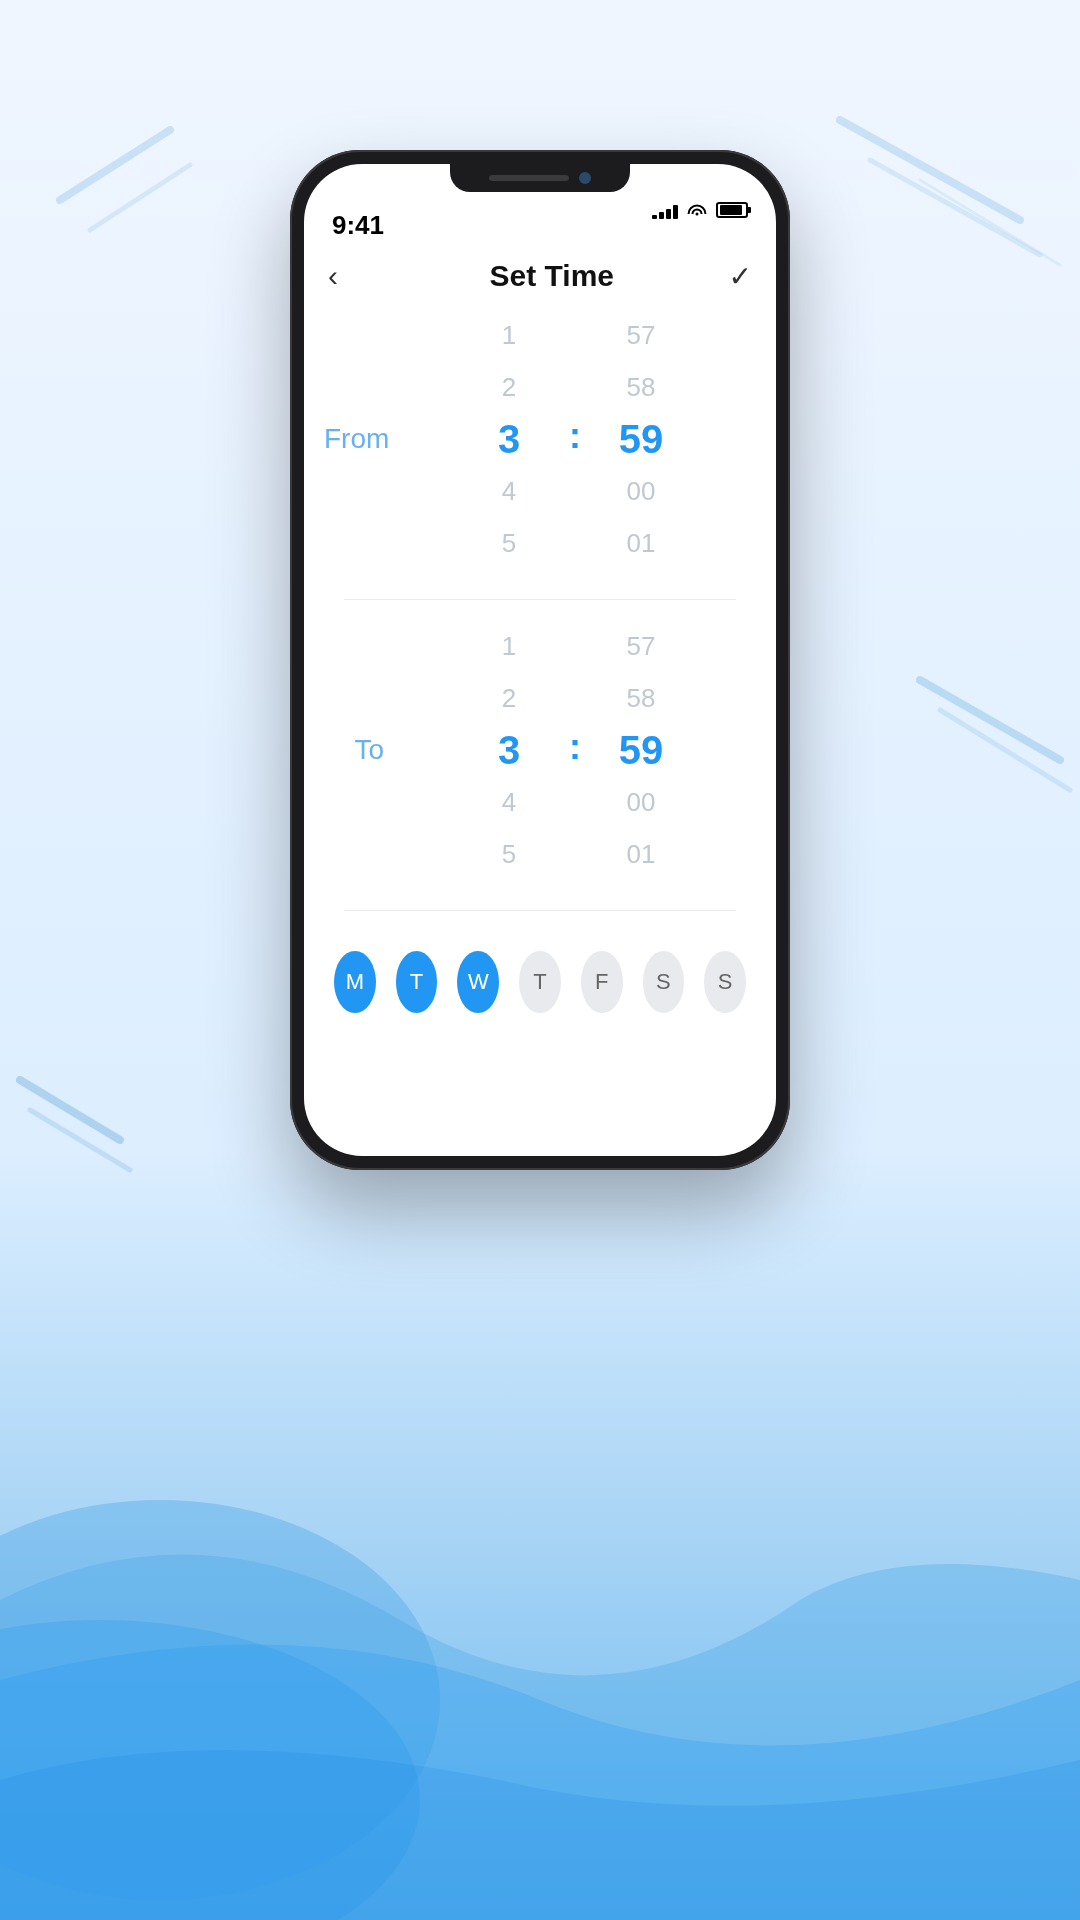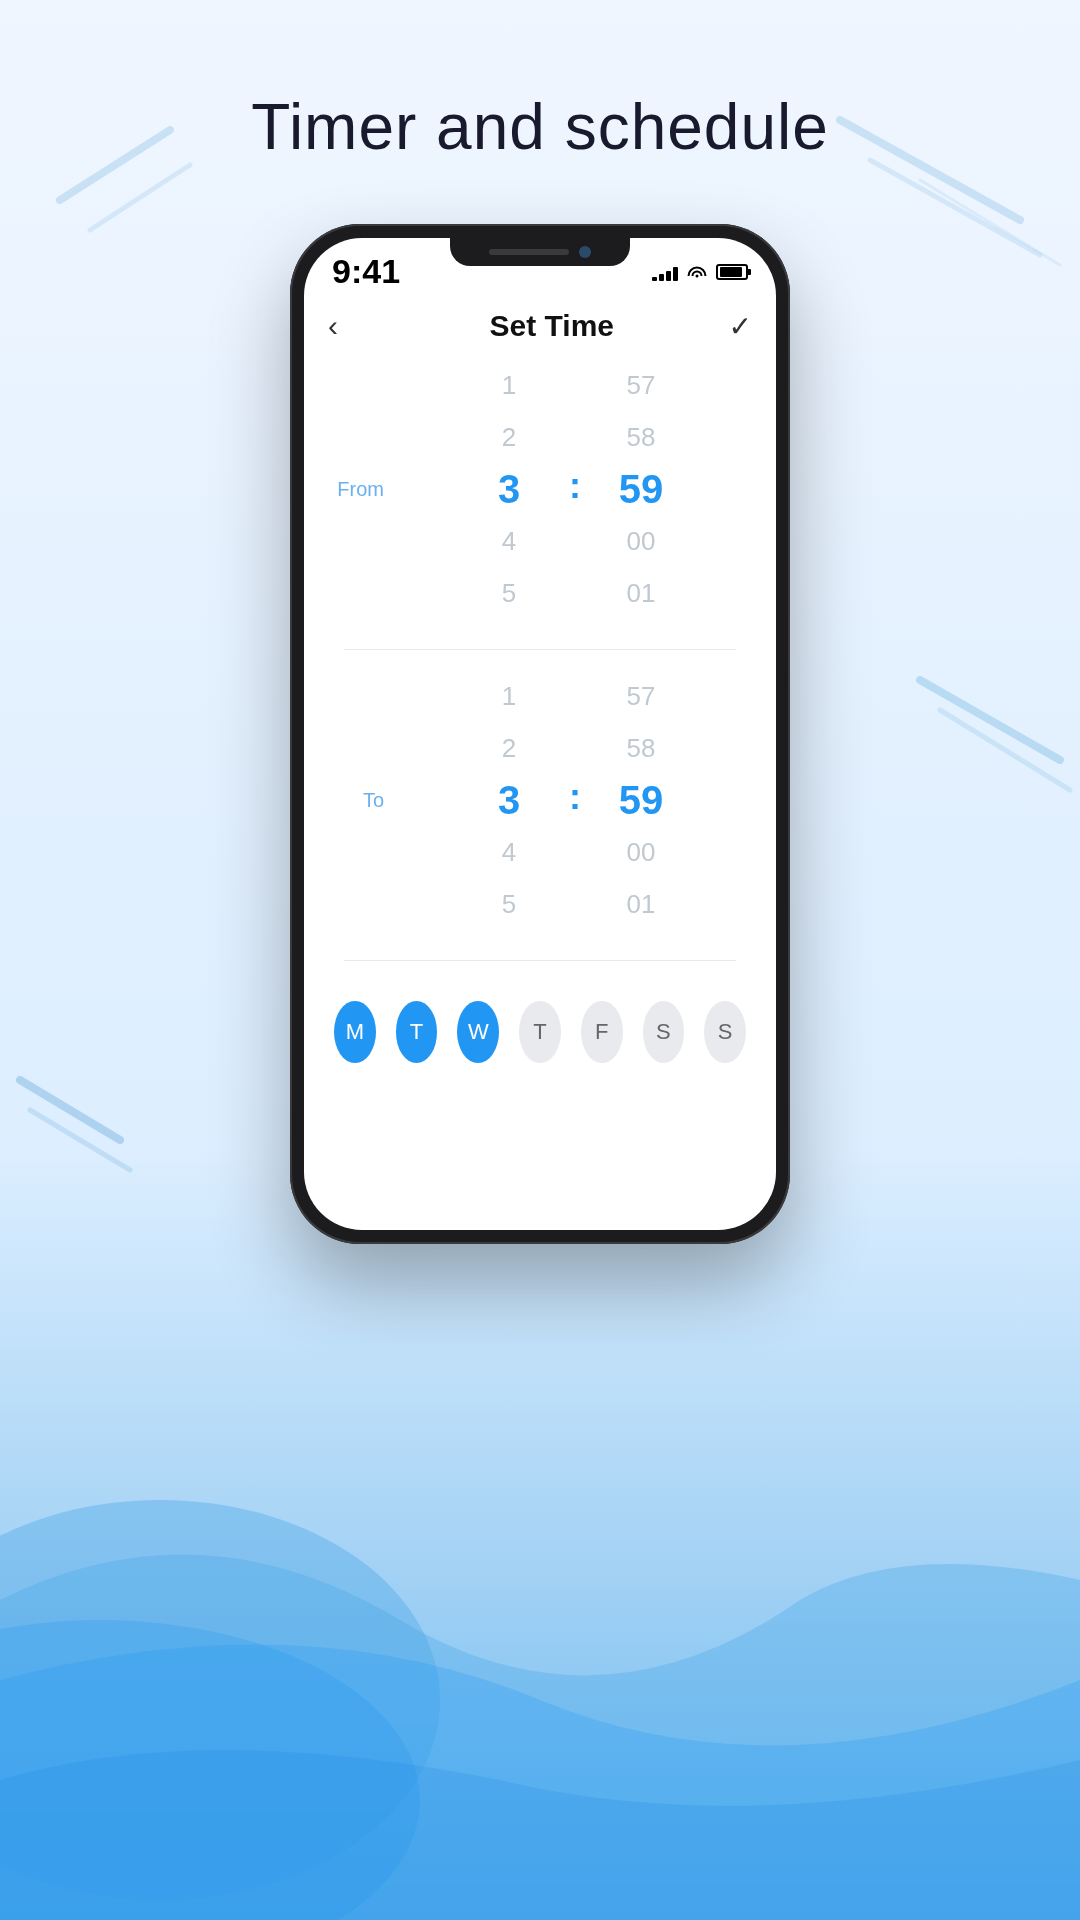--- a/index.html
+++ b/index.html
@@ -105,23 +105,24 @@
     
     .status-bar {
       display: flex;
       justify-content: space-between;
       align-items: center;
       padding: 14px 28px 8px;
       flex-shrink: 0;
     }
 
     .status-time {
-      font-size: 34px;
+      font-size: 26px;
       font-weight: 600;
       color: #000;
+      margin-top: 32px;
     }
 
     .status-icons {
       display: flex;
       align-items: center;
       gap: 8px;
     }
 
     .signal-bars {
       display: flex;
@@ -207,21 +208,21 @@
     }
 
     .picker-row {
       display: flex;
       align-items: center;
       margin-bottom: 20px;
       position: relative;
     }
 
     .picker-label {
-      font-size: 20px;
+      font-size: 28px;
       color: #6ab0f0;
       width: 60px;
       text-align: right;
       margin-right: 10px;
     }
 
     .picker-container {
       flex: 1;
       display: flex;
       align-items: center;
@@ -324,21 +325,20 @@
   <line x1="30" y1="1110" x2="130" y2="1170" stroke="#80b8e0" stroke-width="5" stroke-linecap="round" opacity="0.3"></line>
 
   <ellipse cx="160" cy="1700" rx="280" ry="200" fill="#4da8e8" opacity="0.4"></ellipse>
   <ellipse cx="100" cy="1800" rx="320" ry="180" fill="#2196F3" opacity="0.3"></ellipse>
   <path d="M0 1600 Q200 1500 400 1620 Q600 1740 800 1600 Q900 1540 1080 1580 L1080 1920 L0 1920 Z" fill="#4aa8e8" opacity="0.35"></path>
   <path d="M0 1680 Q300 1600 540 1700 Q780 1800 1080 1680 L1080 1920 L0 1920 Z" fill="#2196F3" opacity="0.25"></path>
   <path d="M0 1780 Q200 1720 500 1780 Q750 1840 1080 1760 L1080 1920 L0 1920 Z" fill="#1a88e0" opacity="0.2"></path>
 </svg>
 
 <div class="title-area">
-  <h1 class="main-title">Timer and schedule</h1>
 </div>
 
 <div class="phone-wrapper">
   <div class="phone-outer">
     <div class="phone-notch-area">
       <div class="phone-speaker"></div>
       <div class="phone-camera"></div>
     </div>
     <div class="phone-screen">
 

